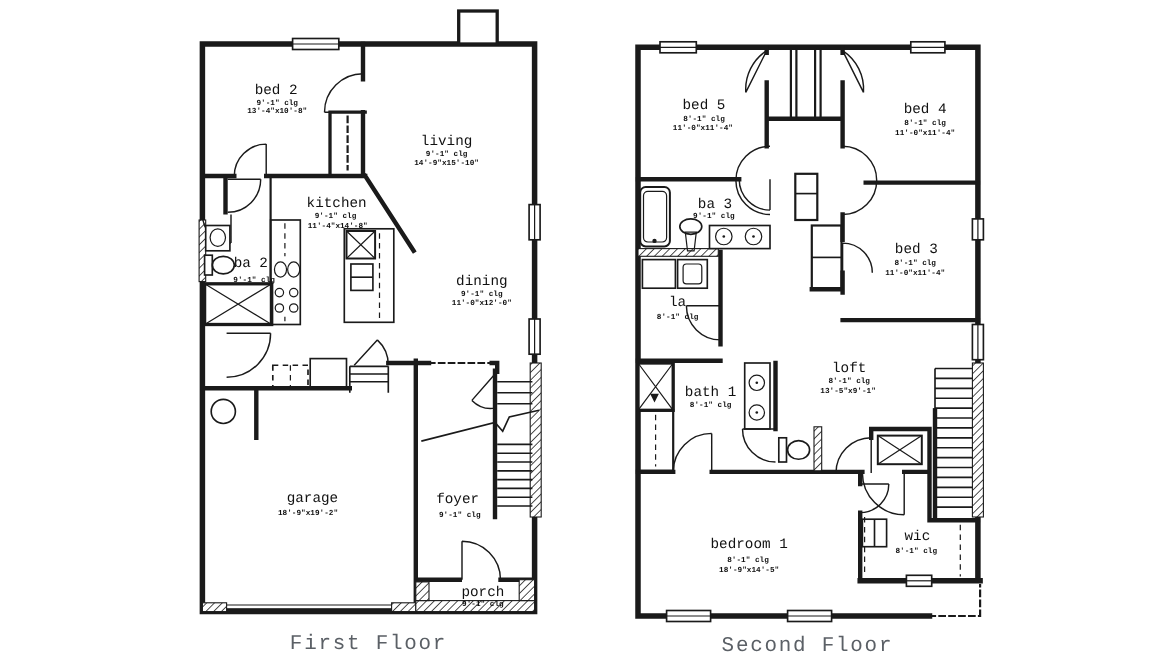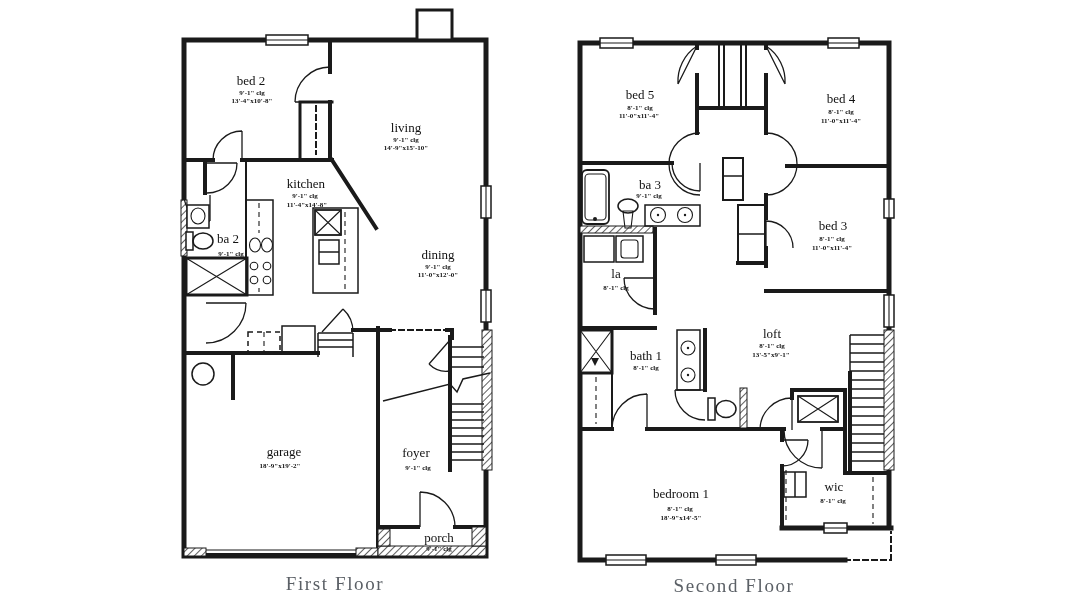--- a/index.html
+++ b/index.html
@@ -1,18 +1,18 @@
 <!DOCTYPE html>
 <html style="--line: #1a1a1a; --title: #5b6066; --bg: #ffffff;"><head>
 <meta charset="utf-8">
 <style>
   :root { --line:#1a1a1a; --title:#5b6066; --bg:#ffffff; }
   html,body { margin:0; padding:0; background:var(--bg); }
   .page { position:relative; width:1067px; height:600px; background:var(--bg); overflow:hidden;
-          font-family:Liberation Serif, serif; }
+          font-family:Liberation Mono, monospace; }
   svg { position:absolute; left:0; top:0; }
   
   .w5 { stroke:var(--line); stroke-width:5; fill:none; stroke-linecap:square; }
   .w4 { stroke:var(--line); stroke-width:4; fill:none; stroke-linecap:square; }
   .w3 { stroke:var(--line); stroke-width:3; fill:none; stroke-linecap:square; }
   .w2 { stroke:var(--line); stroke-width:2; fill:none; stroke-linecap:square; }
   .t18 { stroke:var(--line); stroke-width:1.8; fill:none; }
   .t15 { stroke:var(--line); stroke-width:1.5; fill:none; }
   .t13 { stroke:var(--line); stroke-width:1.3; fill:none; }
   .t12 { stroke:var(--line); stroke-width:1.1; fill:none; }

